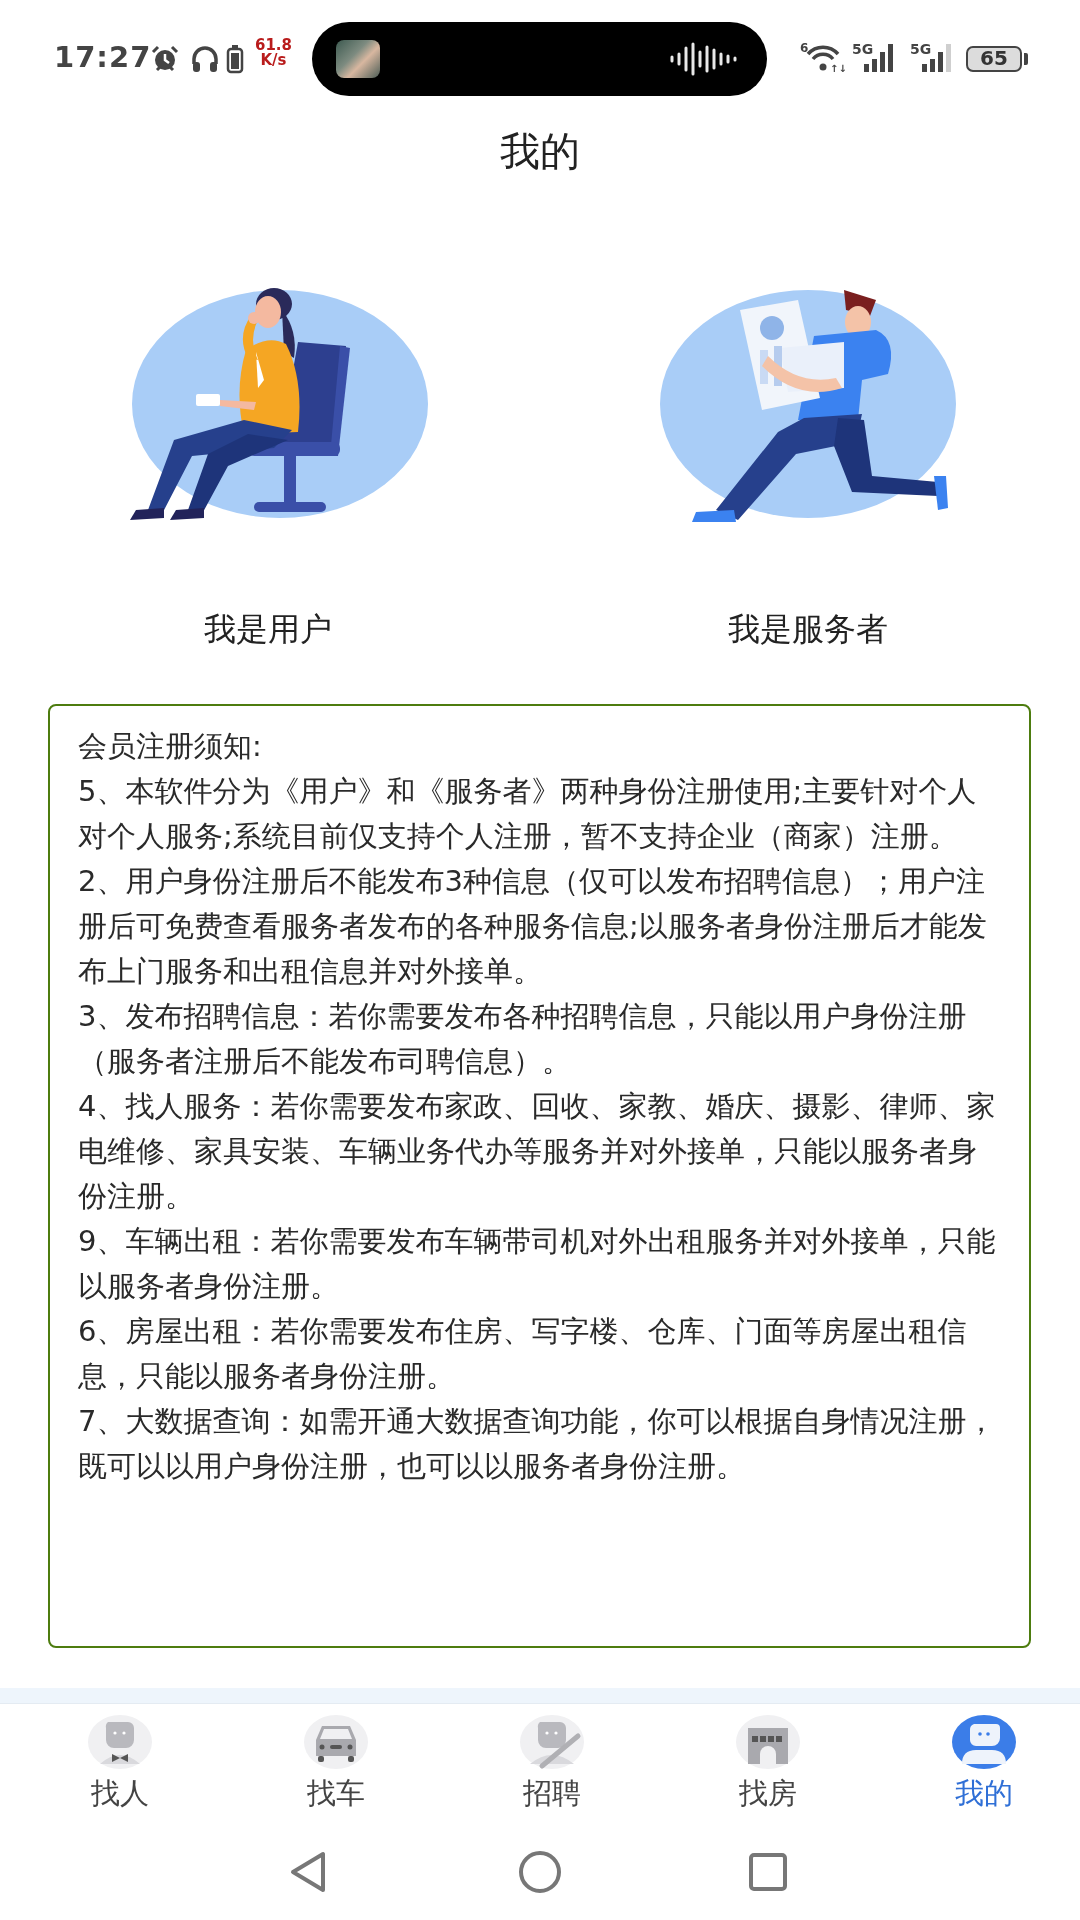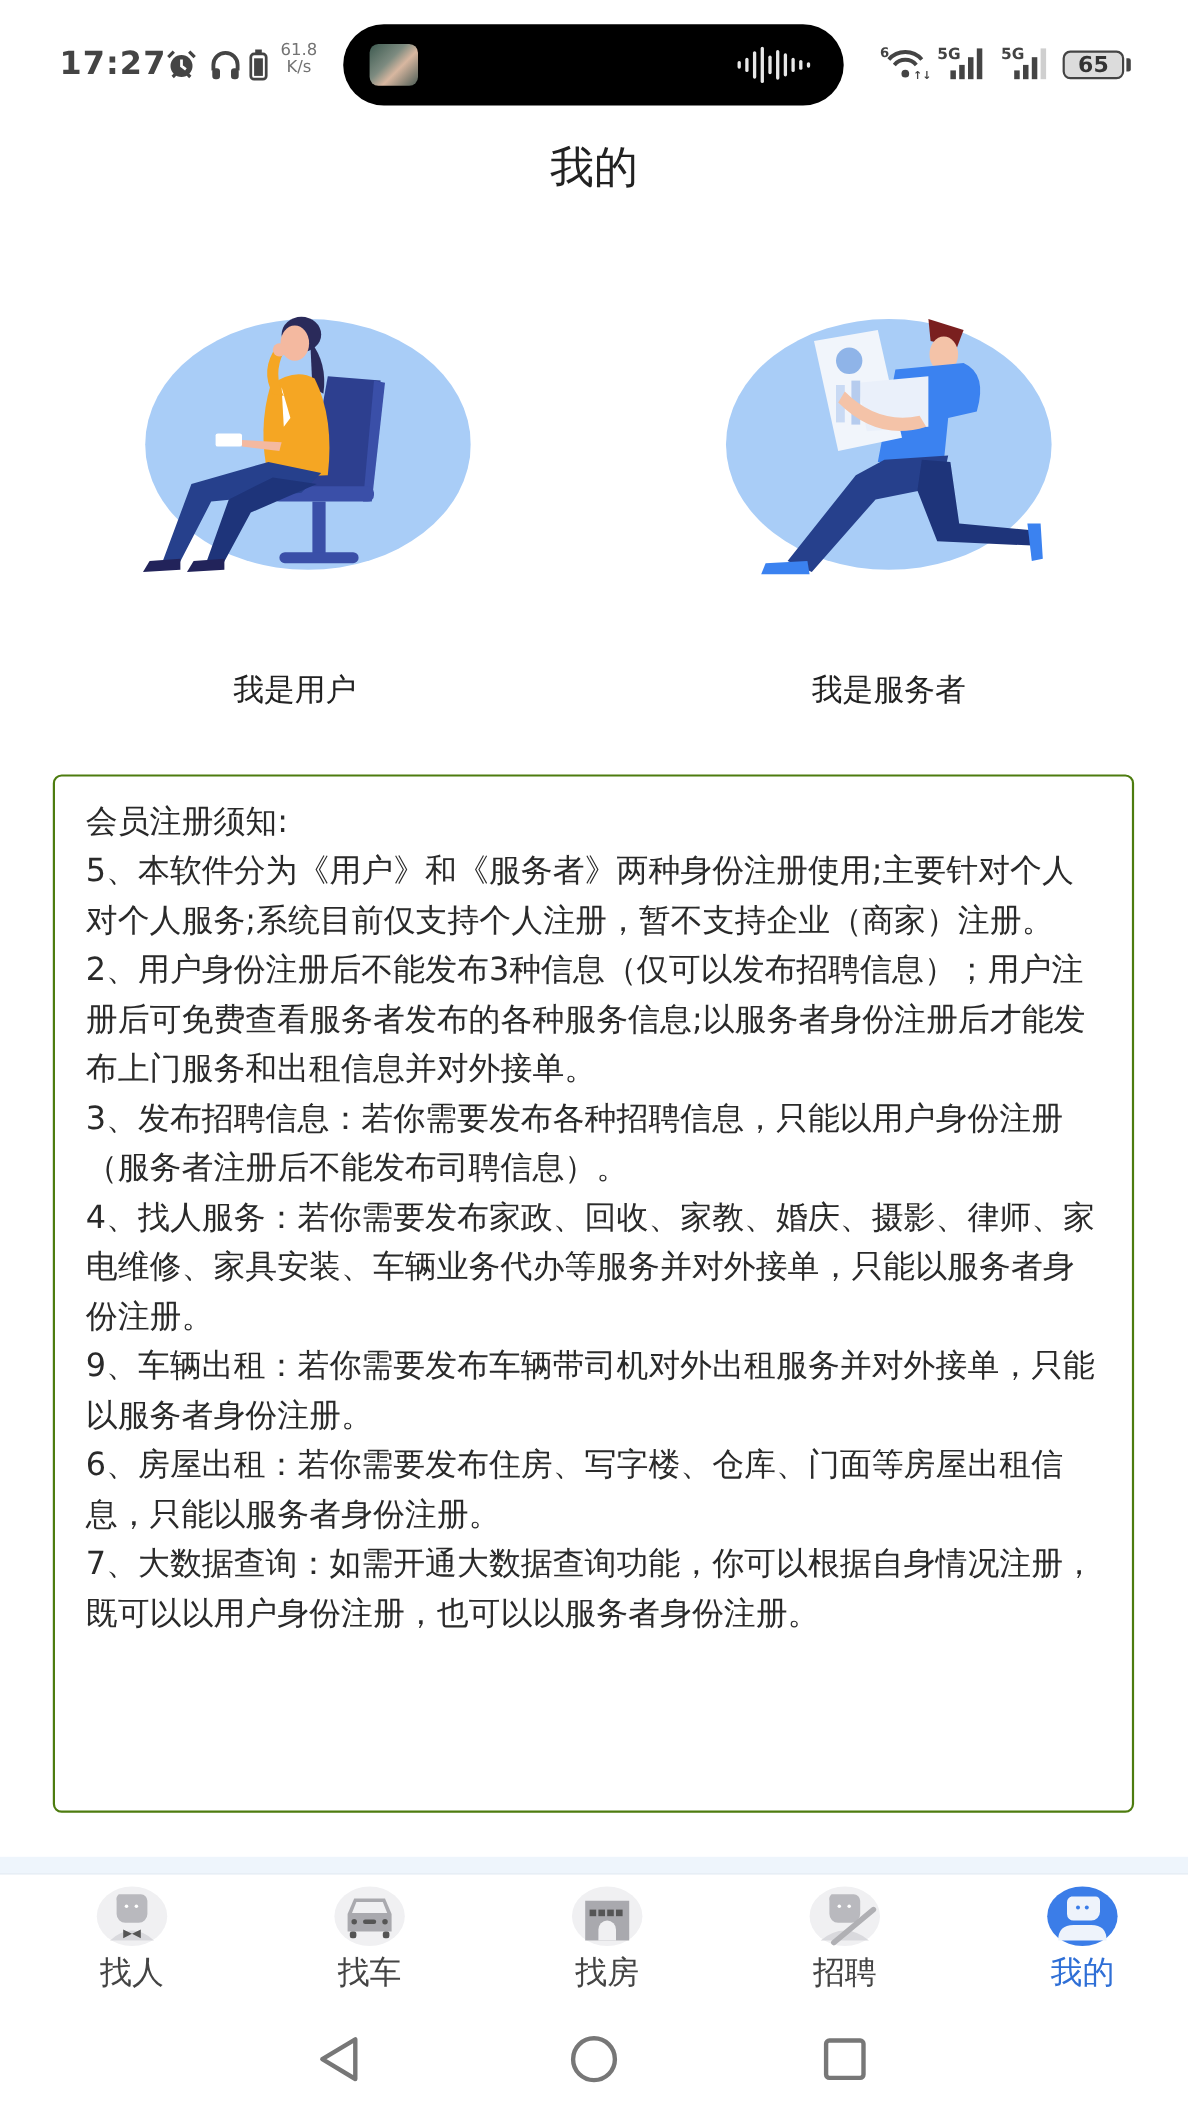--- a/index.html
+++ b/index.html
@@ -3,39 +3,39 @@
 <meta charset="utf-8">
 <style>
   * { box-sizing: border-box; margin: 0; padding: 0; }
   html, body { width: 1080px; height: 1920px; background: #ffffff; overflow: hidden; }
   body { position: relative; font-family: "DejaVu Sans", "Liberation Sans", sans-serif; color: #222; }
 
   
   .status-bar { position: absolute; left: 0; top: 0; width: 927px; height: 110px; }
   .sb-time { position: absolute; left: 54px; top: 40px; font-size: 29px; font-weight: bold; color: #444; letter-spacing: 1px; }
   .sb-icon { position: absolute; top: 44px; }
-  .sb-speed { position: absolute; left: 255px; top: 38px; font-size: 15px; font-weight: normal; color: #737373; line-height: 15px; text-align: center; }
+  .sb-speed { position: absolute; left: 255px; top: 38px; font-size: 15px; font-weight: bold; color: #b91c1c; line-height: 15px; text-align: center; }
   .island { position: absolute; left: 312px; top: 22px; width: 455px; height: 74px; background: #000; border-radius: 37px; }
   .island-thumb { position: absolute; left: 24px; top: 18px; width: 44px; height: 38px; border-radius: 8px;
     background: linear-gradient(135deg, #3d5a50 0%, #7d8b80 40%, #d8b7a0 60%, #4b5c55 100%); }
   .island-wave { position: absolute; right: 28px; top: 20px; width: 70px; height: 34px; }
   .sb-right { position: absolute; top: 40px; }
   .battery { position: absolute; left: 966px; top: 46px; width: 56px; height: 26px; border: 2.5px solid #444; border-radius: 7px; background: #dcdcdc;
     font-size: 20px; font-weight: bold; color: #333; text-align: center; line-height: 21px; }
   .battery-tip { position: absolute; left: 1024px; top: 53px; width: 4px; height: 12px; background: #444; border-radius: 0 2px 2px 0; }
 
   
   .page-title { position: absolute; left: 0; top: 124px; width: 1080px; text-align: center; font-size: 40px; color: #222; }
 
   
   .role { position: absolute; top: 270px; width: 320px; text-align: center; }
   .role-user { left: 108px; }
   .role-provider { left: 648px; }
   .role-illus { width: 320px; height: 260px; position: relative; }
-  .role-label { position: absolute; top: 338px; left: 0; width: 320px; font-size: 28px; color: #222; }
+  .role-label { position: absolute; top: 338px; left: 0; width: 320px; font-size: 32px; color: #222; }
 
   
   .notice { position: absolute; left: 48px; top: 704px; width: 983px; height: 944px; border: 2px solid #4d7c0f; border-radius: 8px; background: #fff;
     padding: 18px 24px 0 28px; }
   .notice p { font-size: 29px; line-height: 45px; color: #2a2a2a; }
 
   
   .tab-band { position: absolute; left: 0; top: 1688px; width: 1080px; height: 16px; background: #eef5fc; border-bottom: 1px solid #e4ebf2; }
   .tabbar { position: absolute; left: 12px; top: 1704px; width: 1080px; height: 110px; display: flex; }
   .tab { flex: 1; position: relative; text-align: center; }
@@ -210,40 +210,40 @@
         <circle cx="48" cy="33" r="2.5" fill="#555"></circle>
       <rect x="28" y="31" width="12" height="4" rx="2" fill="#555"></rect>
       <rect x="16" y="42" width="6" height="6" rx="2" fill="#555"></rect>
         <rect x="46" y="42" width="6" height="6" rx="2" fill="#555"></rect>
     </svg>
     <div class="tab-label">找车</div>
   </div>
   <div class="tab">
     <svg class="tab-icon" viewBox="0 0 68 56">
       <ellipse cx="34" cy="28" rx="32" ry="27" fill="#f0f0f2"></ellipse>
+      <path d="M22 8 h20 a6 6 0 0 1 6 6 v12 a8 8 0 0 1 -8 8 h-12 a8 8 0 0 1 -8 -8 v-12 a6 6 0 0 1 2 -6 z" fill="#b9b9be"></path>
+      <circle cx="29" cy="19" r="1.6" fill="#fff"></circle>
+        <circle cx="38" cy="19" r="1.6" fill="#fff"></circle>
+      <path d="M12 50 Q34 32 56 50 Z" fill="#d9d9dd"></path>
+      <line x1="24" y1="52" x2="60" y2="22" stroke="#b0b0b4" stroke-width="5" stroke-linecap="round"></line>
+    </svg>
+    <div class="tab-label">招聘</div>
+  </div>
+  <div class="tab">
+    <svg class="tab-icon" viewBox="0 0 68 56">
+      <ellipse cx="34" cy="28" rx="32" ry="27" fill="#f0f0f2"></ellipse>
       <path d="M14 14 h40 v36 h-40 z" fill="#a9a9ae"></path>
       <rect x="18" y="22" width="6" height="6" fill="#555"></rect>
         <rect x="26" y="22" width="6" height="6" fill="#555"></rect>
       <rect x="34" y="22" width="6" height="6" fill="#555"></rect>
         <rect x="42" y="22" width="6" height="6" fill="#555"></rect>
       <path d="M26 50 v-10 a8 8 0 0 1 16 0 v10 z" fill="#f0f0f2"></path>
     </svg>
     <div class="tab-label">找房</div>
   </div>
-  <div class="tab">
-    <svg class="tab-icon" viewBox="0 0 68 56">
-      <ellipse cx="34" cy="28" rx="32" ry="27" fill="#f0f0f2"></ellipse>
-      <path d="M22 8 h20 a6 6 0 0 1 6 6 v12 a8 8 0 0 1 -8 8 h-12 a8 8 0 0 1 -8 -8 v-12 a6 6 0 0 1 2 -6 z" fill="#b9b9be"></path>
-      <circle cx="29" cy="19" r="1.6" fill="#fff"></circle>
-        <circle cx="38" cy="19" r="1.6" fill="#fff"></circle>
-      <path d="M12 50 Q34 32 56 50 Z" fill="#d9d9dd"></path>
-      <line x1="24" y1="52" x2="60" y2="22" stroke="#b0b0b4" stroke-width="5" stroke-linecap="round"></line>
-    </svg>
-    <div class="tab-label">招聘</div>
-  </div>
   <div class="tab active">
     <svg class="tab-icon" viewBox="0 0 68 56">
       <ellipse cx="34" cy="28" rx="32" ry="27" fill="#3b7de8"></ellipse>
       <path d="M24 10 h22 a4 4 0 0 1 4 4 v10 a8 8 0 0 1 -8 8 h-16 a6 6 0 0 1 -6 -6 v-10 a6 6 0 0 1 4 -6 z" fill="#eef3fb"></path>
       <circle cx="30" cy="20" r="1.8" fill="#3b7de8"></circle>
         <circle cx="38" cy="20" r="1.8" fill="#3b7de8"></circle>
       <path d="M12 50 Q12 36 26 36 h16 Q56 36 56 50 Z" fill="#eef3fb"></path>
     </svg>
     <div class="tab-label">我的</div>
   </div>

